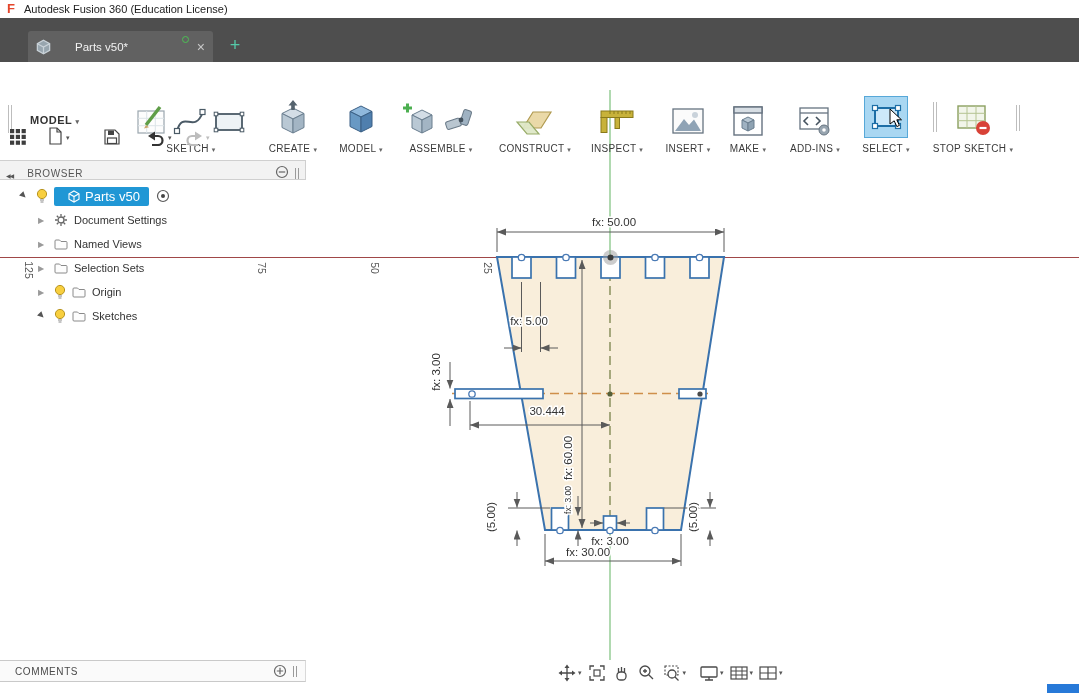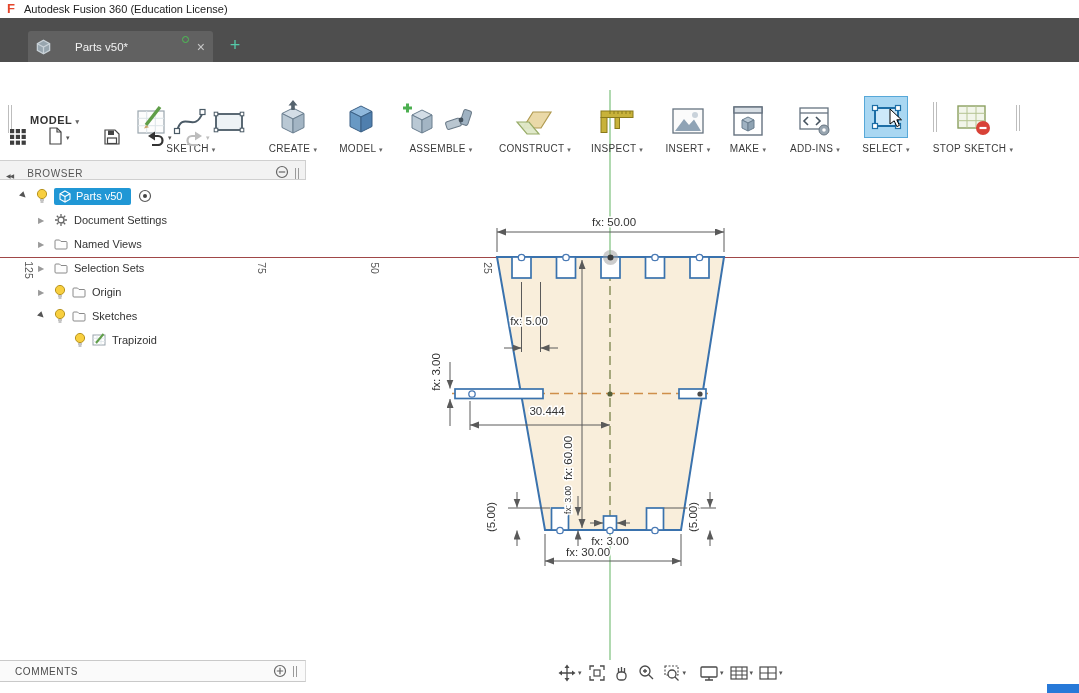--- a/index.html
+++ b/index.html
@@ -54,21 +54,21 @@
   #browser { position:absolute; left:0; top:160px; width:306px; z-index:25; }
   #browser-header { height:20px; background:#f2f2f2; border-top:1px solid #cfcfcf; border-bottom:1px solid #cfcfcf;
                     border-right:1px solid #cfcfcf; display:flex; align-items:flex-end; padding:0 6px; }
   #browser-header .btitle { font-size:10px; color:#555; letter-spacing:.6px; margin-left:14px; flex:1; }
   .collapse-ic { font-size:6px; color:#555; letter-spacing:-1px; }
   .tree-row { display:flex; align-items:center; height:24px; gap:6px; }
   .tree-label { font-size:11px; color:#333; }
   .exp { font-size:8px; color:#9a9a9a; width:10px; display:inline-block; }
   .exp.open { color:#555; transform:rotate(45deg); }
   #root-chip { background:#2097d5; color:#fff; border-radius:2px; display:flex; align-items:center;
-               gap:5px; padding:2px 9px 2px 5px; font-size:11px; }
+               gap:5px; padding:2px 9px 2px 14px; font-size:13px; }
   .gripv2 { width:4px; height:11px; border-left:1px solid #9a9a9a; border-right:1px solid #9a9a9a; }
 
   
   #comments { position:absolute; left:0; top:660px; width:306px; height:22px; background:#fafafa;
               border-top:1px solid #c9c9c9; border-bottom:1px solid #c9c9c9; border-right:1px solid #d9d9d9;
               display:flex; align-items:center; padding:0 8px; z-index:25; }
   #comments .clabel { font-size:10px; color:#4a4a4a; letter-spacing:.6px; margin-left:7px; flex:1; }
 
   
   #navbar { position:absolute; left:557px; top:661px; height:24px; display:flex; align-items:center;
@@ -494,32 +494,20 @@
       <svg width="12" height="16">
         <circle cx="6" cy="6" r="4.6" fill="#f8cf3f" stroke="#b8941f" stroke-width="1"></circle>
         <path d="M4,12 H8 M4.5,14 H7.5" stroke="#8a8a8a" stroke-width="1.2" fill="none"></path>
       </svg>
       <svg width="14" height="12">
         <path d="M1,3 Q1,2 2,2 H5.5 L7,3.5 H12 Q13,3.5 13,4.5 V10 Q13,11 12,11 H2 Q1,11 1,10 Z" fill="#fdfdfd" stroke="#8a8a8a" stroke-width="1"></path>
       </svg>
       <span class="tree-label">Sketches</span>
     </div>
 
-    <div class="tree-row" style="padding-left:74px;">
-      <svg width="12" height="16">
-        <circle cx="6" cy="6" r="4.6" fill="#f8cf3f" stroke="#b8941f" stroke-width="1"></circle>
-        <path d="M4,12 H8 M4.5,14 H7.5" stroke="#8a8a8a" stroke-width="1.2" fill="none"></path>
-      </svg>
-      <svg width="14" height="14">
-        <rect x="1" y="2" width="12" height="10" fill="#fff" stroke="#99a4ac" stroke-width="1"></rect>
-        <path d="M1,5.3 H13 M1,8.6 H13 M5,2 V12 M9,2 V12" stroke="#dde4e8" stroke-width="0.8" fill="none"></path>
-        <line x1="11.5" y1="1" x2="4" y2="10" stroke="#5f9e48" stroke-width="2"></line>
-      </svg>
-      <span class="tree-label">Trapizoid</span>
-    </div>
   </div>
 </div>
 
 <div id="comments">
   <span class="clabel">COMMENTS</span>
   <svg width="14" height="14" style="margin-right:6px">
     <circle cx="7" cy="7" r="5.5" fill="none" stroke="#666" stroke-width="1.2"></circle>
     <path d="M3.8,7 H10.2 M7,3.8 V10.2" stroke="#666" stroke-width="1.2" fill="none"></path>
   </svg>
   <span class="gripv2"></span>

